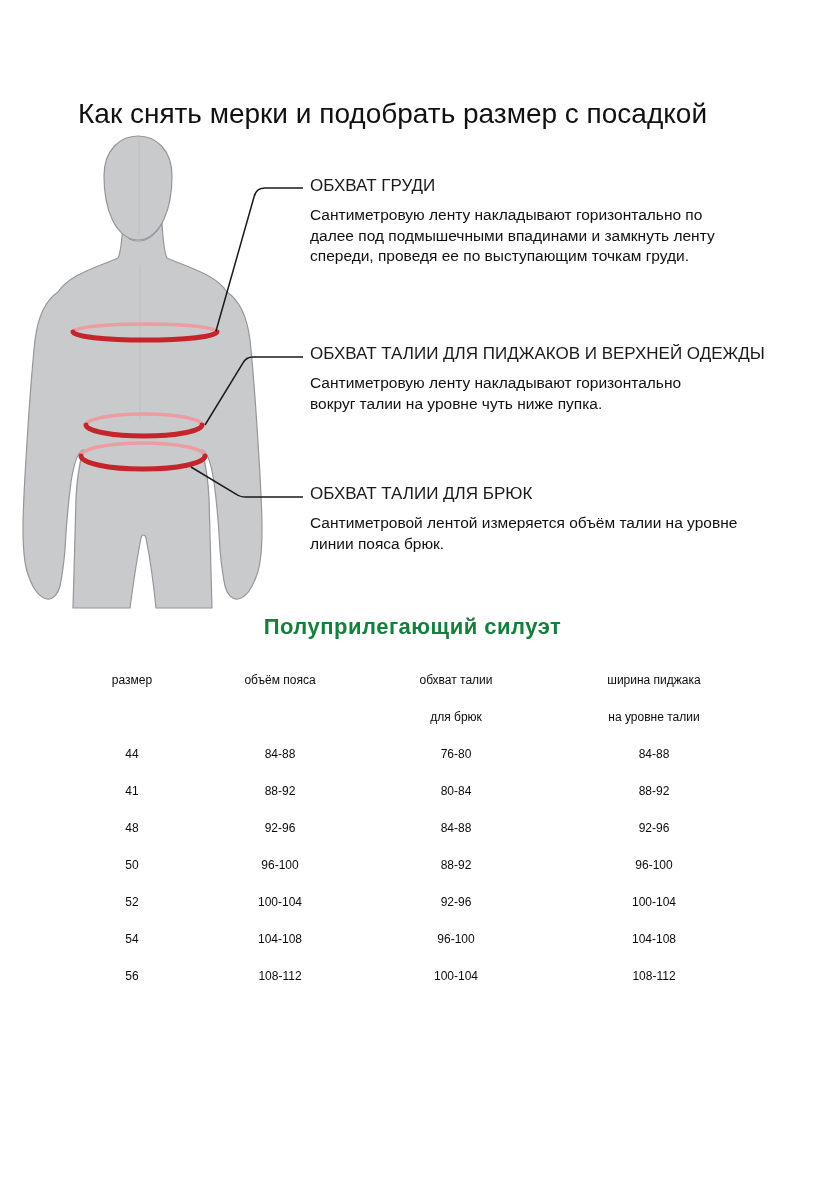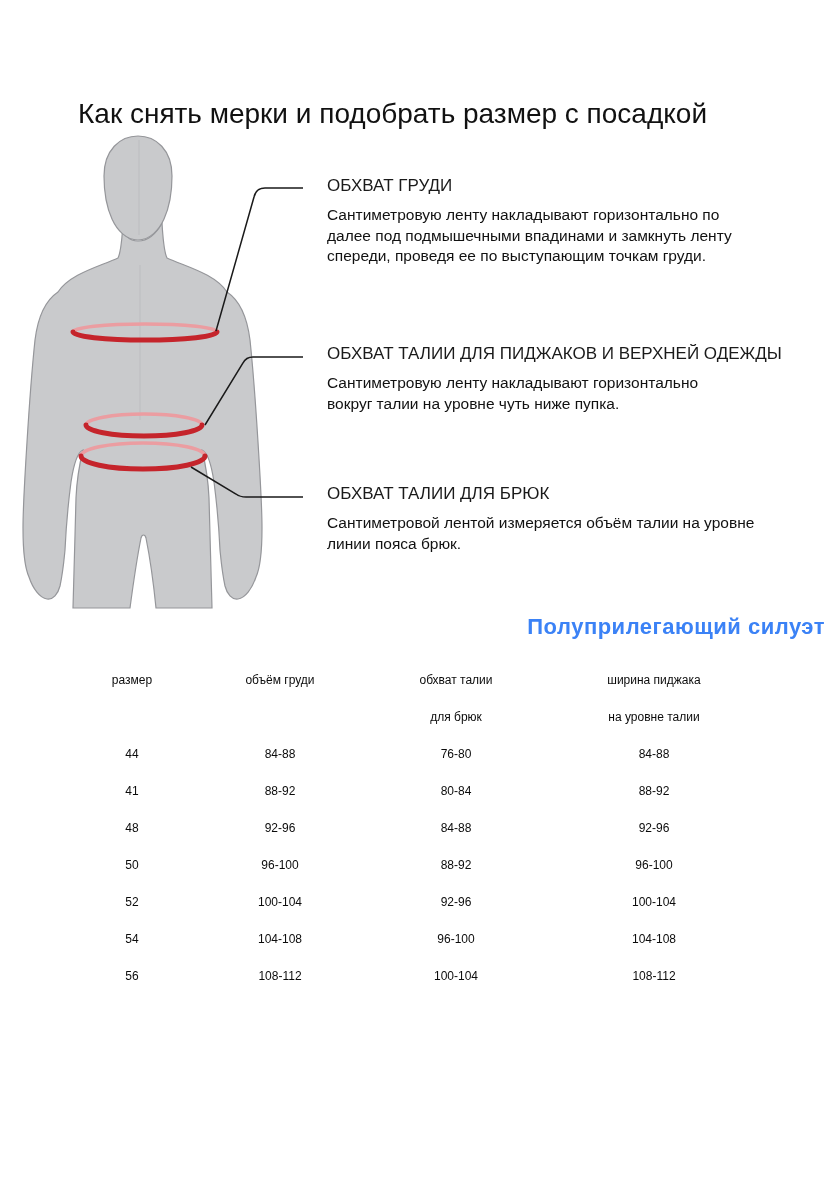--- a/index.html
+++ b/index.html
@@ -10,33 +10,33 @@
     font-family:"Liberation Sans","DejaVu Sans",sans-serif;
     color:#1a1a1a;
     overflow:hidden;
   }
   .page-title{
     position:absolute;left:78px;top:79px;
     font-size:28px;font-weight:400;letter-spacing:0;
     white-space:nowrap;color:#111;
   }
   .figure-wrap{position:absolute;left:0;top:120px;width:320px;height:500px;}
-  .callout{position:absolute;left:327px;}
+  .callout{position:absolute;left:310px;}
   .callout-heading{
     font-size:17px;font-weight:400;color:#1a1a1a;
     white-space:nowrap;margin:0 0 9px 0;
   }
   .callout-text{font-size:15.5px;line-height:20.5px;color:#111;}
   .callout-text div{white-space:nowrap;}
   #callout-chest{top:176px;}
   #callout-jacket{top:344px;}
   #callout-trousers{top:484px;}
   .table-title{
     position:absolute;left:0;top:614px;width:825px;
-    text-align:right;font-size:22px;font-weight:700;color:#3b82f6;
+    text-align:center;font-size:22px;font-weight:700;color:#15803d;
     letter-spacing:.5px;
   }
   .size-grid{
     position:absolute;left:40px;top:662px;
     display:grid;
     grid-template-columns:184px 112px 240px 156px;
     grid-auto-rows:37px;
   }
   .size-grid .cell{
     text-align:center;line-height:37px;font-size:12px;color:#0b0b0b;
@@ -135,21 +135,21 @@
     <div class="callout-text">
       <div>Сантиметровой лентой измеряется объём талии на уровне</div>
       <div>линии пояса брюк.</div>
     </div>
   </div>
 
   <div class="table-title">Полуприлегающий силуэт</div>
 
   <div class="size-grid" id="size-grid">
       <div class="cell">размер</div>
-      <div class="cell">объём груди</div>
+      <div class="cell">объём пояса</div>
       <div class="cell">обхват талии</div>
       <div class="cell">ширина пиджака</div>
       <div class="cell"></div>
       <div class="cell"></div>
       <div class="cell">для брюк</div>
       <div class="cell">на уровне талии</div>
       <div class="cell">44</div>
       <div class="cell">84-88</div>
       <div class="cell">76-80</div>
       <div class="cell">84-88</div>

